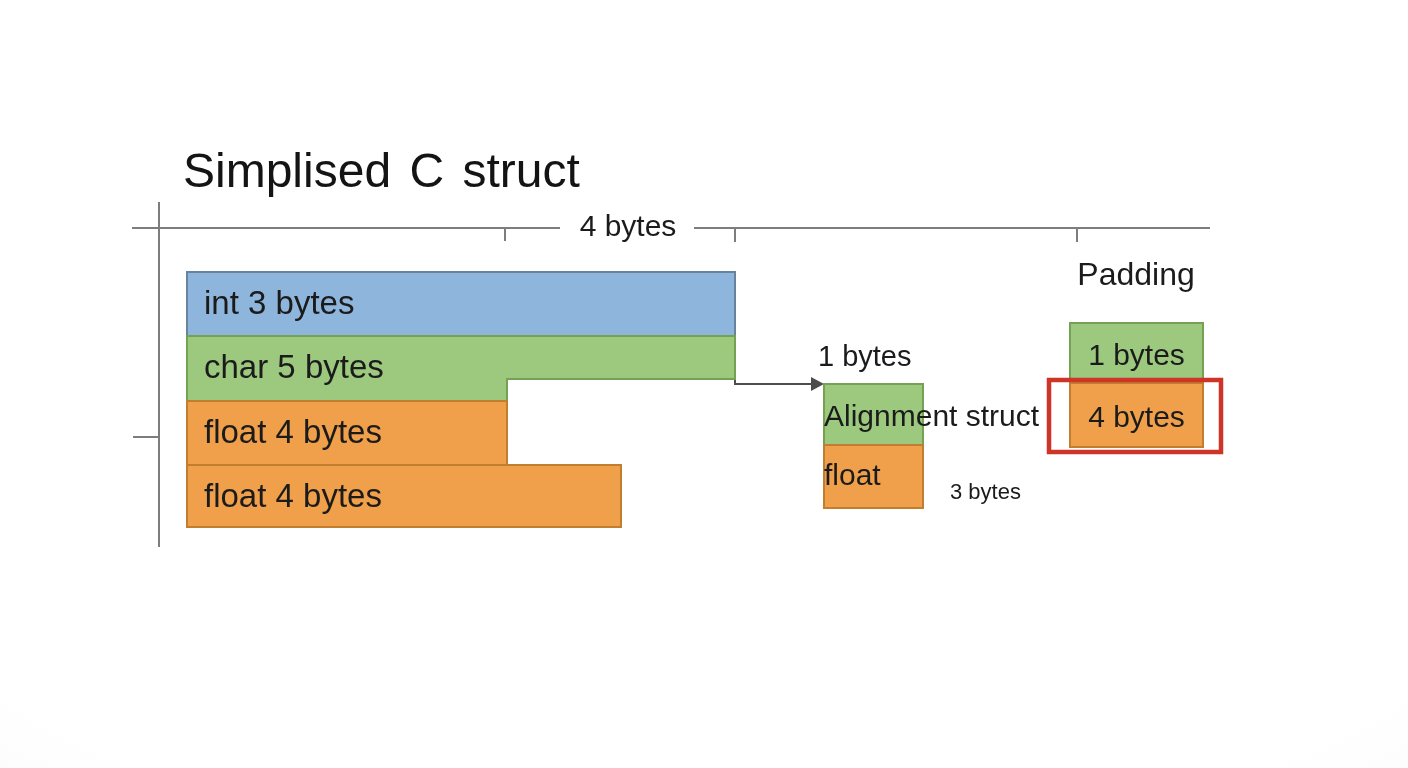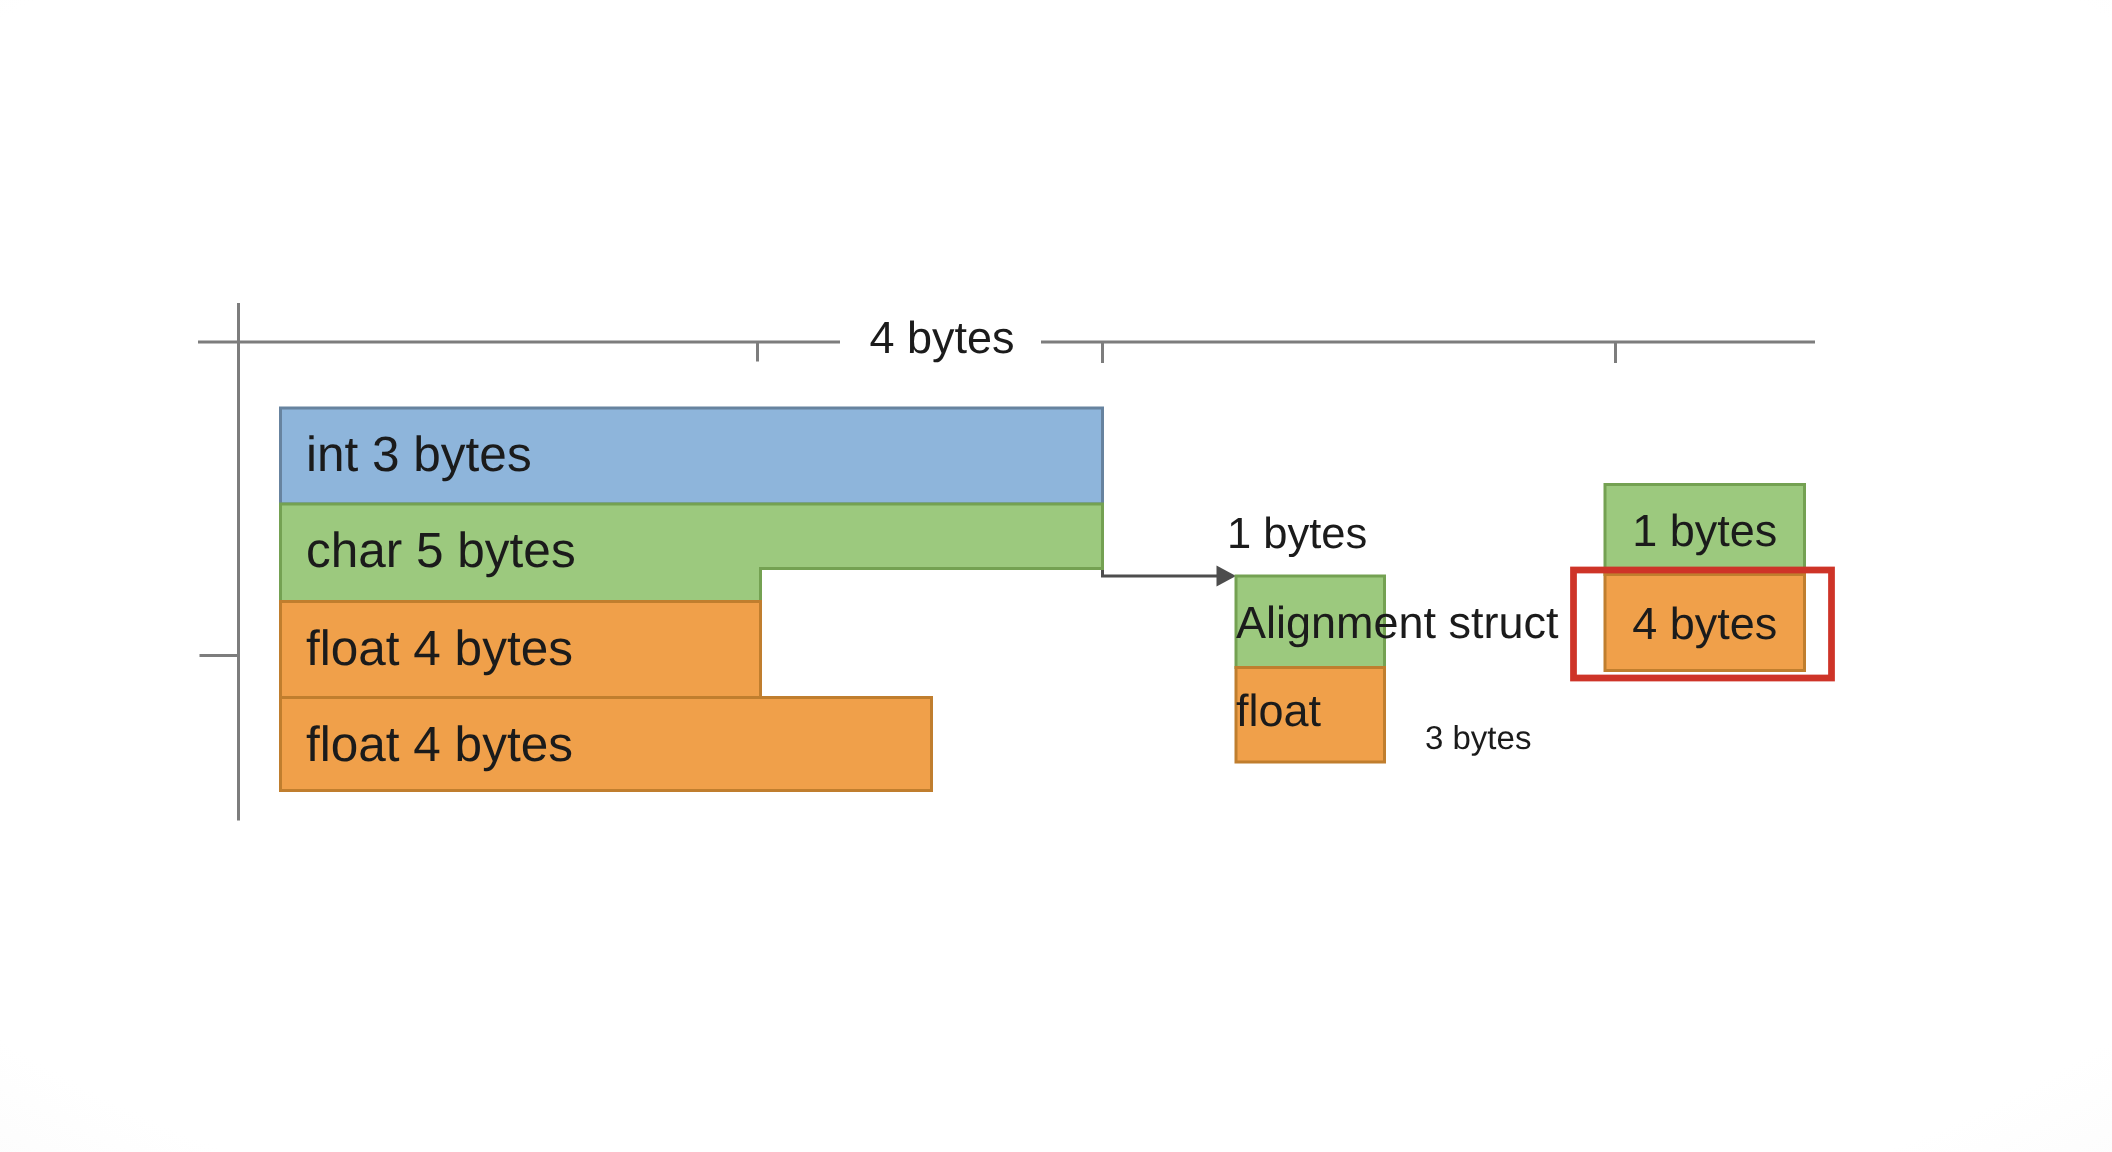--- a/index.html
+++ b/index.html
@@ -87,29 +87,31 @@
     </g>
 
     <rect x="824" y="384" width="99" height="61" fill="#9CC97E" stroke="#74A152" stroke-width="2"></rect>
     <rect x="824" y="445" width="99" height="63" fill="#F0A04A" stroke="#C07E2E" stroke-width="2"></rect>
 
     <rect x="1070" y="323" width="133" height="60" fill="#9CC97E" stroke="#74A152" stroke-width="2"></rect>
     <rect x="1070" y="383" width="133" height="64" fill="#F0A04A" stroke="#C07E2E" stroke-width="2"></rect>
     <rect x="1049" y="380" width="172" height="72" fill="none" stroke="#CE3428" stroke-width="4.5"></rect>
   </svg>
 
+  <div class="label title">Simplised C struct</div>
 
   <div class="label ruler-label">4 bytes</div>
 
   <div class="label bar-label int">int 3 bytes</div>
   <div class="label bar-label char">char 5 bytes</div>
   <div class="label bar-label float1">float 4 bytes</div>
   <div class="label bar-label float2">float 4 bytes</div>
 
   <div class="label align-1bytes">1 bytes</div>
   <div class="label align-note">Alignment struct</div>
   <div class="label align-float">float</div>
   <div class="label align-3bytes">3 bytes</div>
 
+  <div class="label padding-heading">Padding</div>
   <div class="label padding-1bytes">1 bytes</div>
   <div class="label padding-4bytes">4 bytes</div>
 
 </div>
 
 </body></html>

